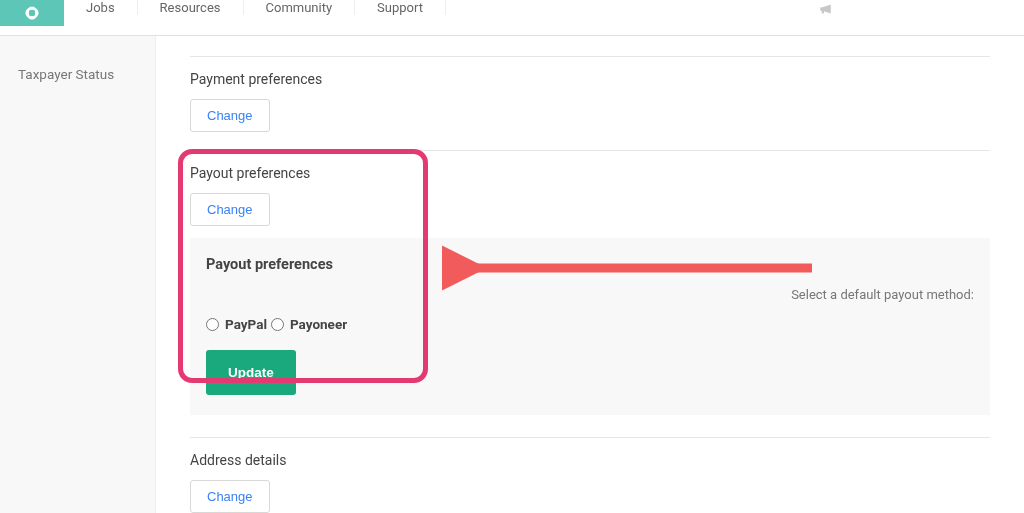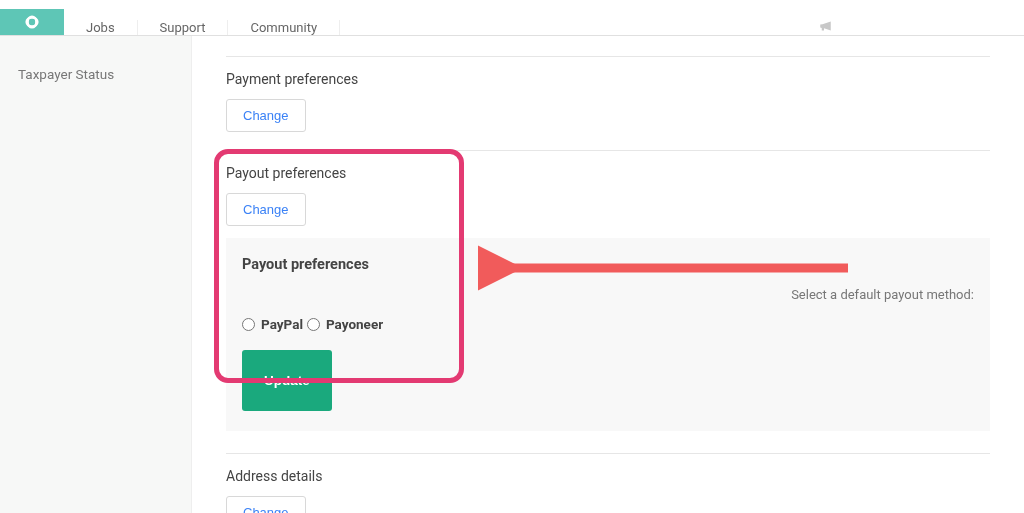--- a/index.html
+++ b/index.html
@@ -9,21 +9,21 @@
       color: #555;
       background: #fff;
       width: 1024px;
       height: 513px;
       overflow: hidden;
     }
     .topbar {
       display: flex;
       height: 36px;
       border-bottom: 1px solid #e0e0e0;
-      align-items: flex-end;
+      align-items: flex-start;
     }
     .logo-cell {
       width: 64px;
       background: #5ec6b6;
       display: flex;
       align-items: center;
       justify-content: center;
     }
     .nav-item {
       padding: 0 22px;
@@ -48,21 +48,21 @@
     .user-block {
       width: 170px;
       height: 100%;
       background: #000;
     }
     .layout {
       display: flex;
       height: calc(100% - 36px);
     }
     .sidebar {
-      width: 192px;
+      width: 156px;
       background: #f7f8f7;
       border-right: 1px solid #eee;
       padding-top: 20px;
     }
     .sidebar-item {
       padding: 10px 18px;
       color: #777;
       font-size: 13.5px;
       cursor: pointer;
     }
@@ -148,39 +148,40 @@
       color: #444;
       font-size: 13.5px;
       cursor: pointer;
     }
     .radio-opt input { cursor: pointer; }
     .btn-primary {
       background: #1aa97d;
       color: #fff;
       border: none;
       border-radius: 3px;
-      padding: 23px 22px;
+      padding: 15px 22px;
       font-size: 13.5px;
       font-weight: 600;
       cursor: pointer;
     }
   </style>
 </head>
 <body>
 
 <div class="topbar">
   <div class="logo-cell">
     <svg width="26" height="26" viewBox="0 0 24 24" fill="none" stroke="#fff" stroke-width="2.2">
       <path d="M8 12C8 9 10 7 12 7c2 0 4 2 4 5s-2 5-4 5c-2 0-4-2-4-5Z"></path>
       <path d="M12 8c3 0 5 2 5 4s-2 4-5 4-5-2-5-4 2-4 5-4Z"></path>
     </svg>
   </div>
   <div class="nav-item">Jobs</div>
+  <div class="nav-item">Resources</div>
+  <div class="nav-item">Community</div>
   <div class="nav-item">Support</div>
-  <div class="nav-item">Community</div>
   <div class="topbar-right">
     <div class="announce-icon">
       <svg width="18" height="18" viewBox="0 0 24 24" fill="#c8c8c8">
         <path d="M3 10v4l2 .5V18h3v-3l9 3V6L6 9.5 3 10z"></path>
       </svg>
     </div>
     <div class="user-block"></div>
   </div>
 </div>
 

